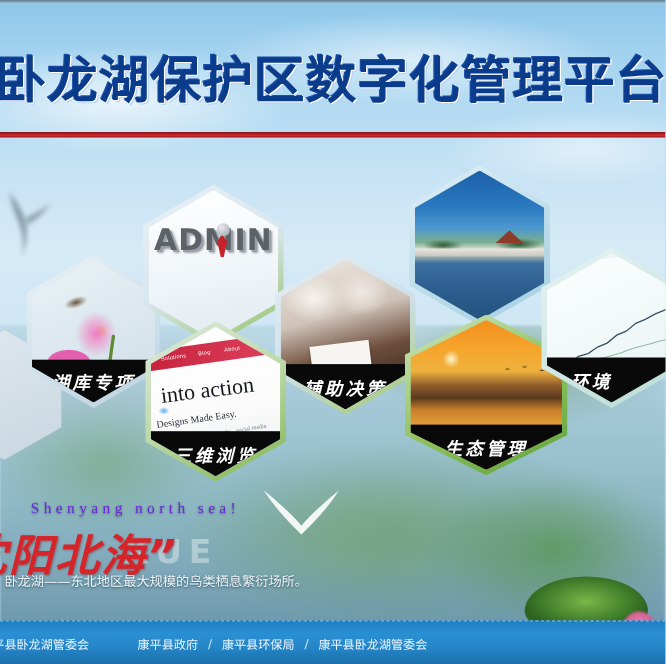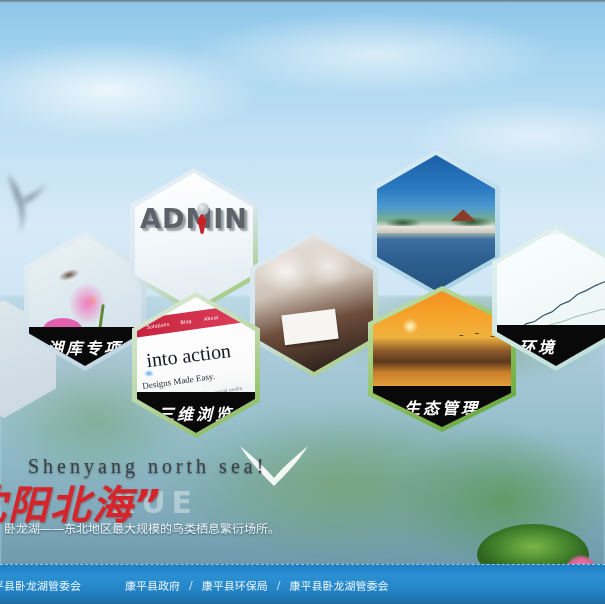--- a/index.html
+++ b/index.html
@@ -265,21 +265,21 @@
   }
   .ph-chart .trend{
     position:absolute; left:4%; bottom:22%; width:92%; height:44%;
   }
 
   
   .caption{ position:absolute; left:0; top:455px; width:340px; z-index:5; }
   .cap-en{
     position:absolute; left:28px; top:0;
     font-family:"Liberation Serif","DejaVu Serif",serif;
-    font-size:20px; letter-spacing:4px; color:#404040;
+    font-size:14px; letter-spacing:4px; color:#6d28d9;
     text-shadow:0 1px 2px rgba(20,50,70,.55);
     white-space:nowrap;
   }
   .cap-cn{
     position:absolute; left:-34px; top:18px;
     font-family:"DejaVu Sans","Liberation Sans",sans-serif;
     font-size:40px; font-weight:bold; font-style:italic;
     color:#d7242a;
     text-shadow:1px 1px 2px rgba(120,20,20,.45);
     white-space:nowrap;
@@ -336,20 +336,24 @@
     <path d="M22 30 C30 26 38 22 44 16 C38 26 30 32 23 36 Z" fill="#4a5b66"></path>
   </svg>
 
   <svg class="gull" viewBox="0 0 76 48">
     <path d="M4 6 C16 16 28 26 38 38 C48 26 60 16 72 6 C62 22 50 34 38 46 C26 34 14 22 4 6 Z" fill="#ffffff" opacity="0.95"></path>
   </svg>
 
   <div class="lotus-leaf"></div>
   <div class="lotus-flower"></div>
 
+  <div class="header">
+    <div class="site-title">卧龙湖保护区数字化管理平台</div>
+    <div class="title-rule"></div>
+  </div>
 
   <div class="hexes">
 
     <div class="hex-frame" style="left:-48px; top:300px; width:104px; height:118px; background:linear-gradient(160deg,#dfe8ee,#c9d7e0);"></div>
 
     <div class="hex-frame" style="left:24px; top:231px; width:122px; height:140px; background:linear-gradient(150deg,#eaf2f7,#cfe0ea 55%,#b9d2e0);text-align:center;">
       <div class="hex-inner" style="inset:5px;">
         <div class="ph-flower">
           <div class="moth"></div>
           <div class="stem"></div>
@@ -366,20 +370,21 @@
           <div class="admin-tie"></div>
         </div>
       </div>
     </div>
 
     <div class="hex-frame" style="left:250px; top:231px; width:128px; height:146px; background:linear-gradient(150deg,#e4eef4,#cfe0ea 50%,#9ec768);">
       <div class="hex-inner" style="inset:5px;">
         <div class="ph-desk">
           <div class="paper"></div>
         </div>
+        <div class="hex-label">辅助决策</div>
       </div>
     </div>
 
     <div class="hex-frame" style="left:132px; top:292px; width:128px; height:146px; background:linear-gradient(150deg,#dfeae0,#bcd9a8 50%,#7fb44e);">
       <div class="hex-inner" style="inset:5px;">
         <div class="ph-into">
           <div class="into-nav">
             <span style="left:12%;">Solutions</span>
               <span style="left:38%;">Blog</span>
             <span style="left:56%;">About</span>

